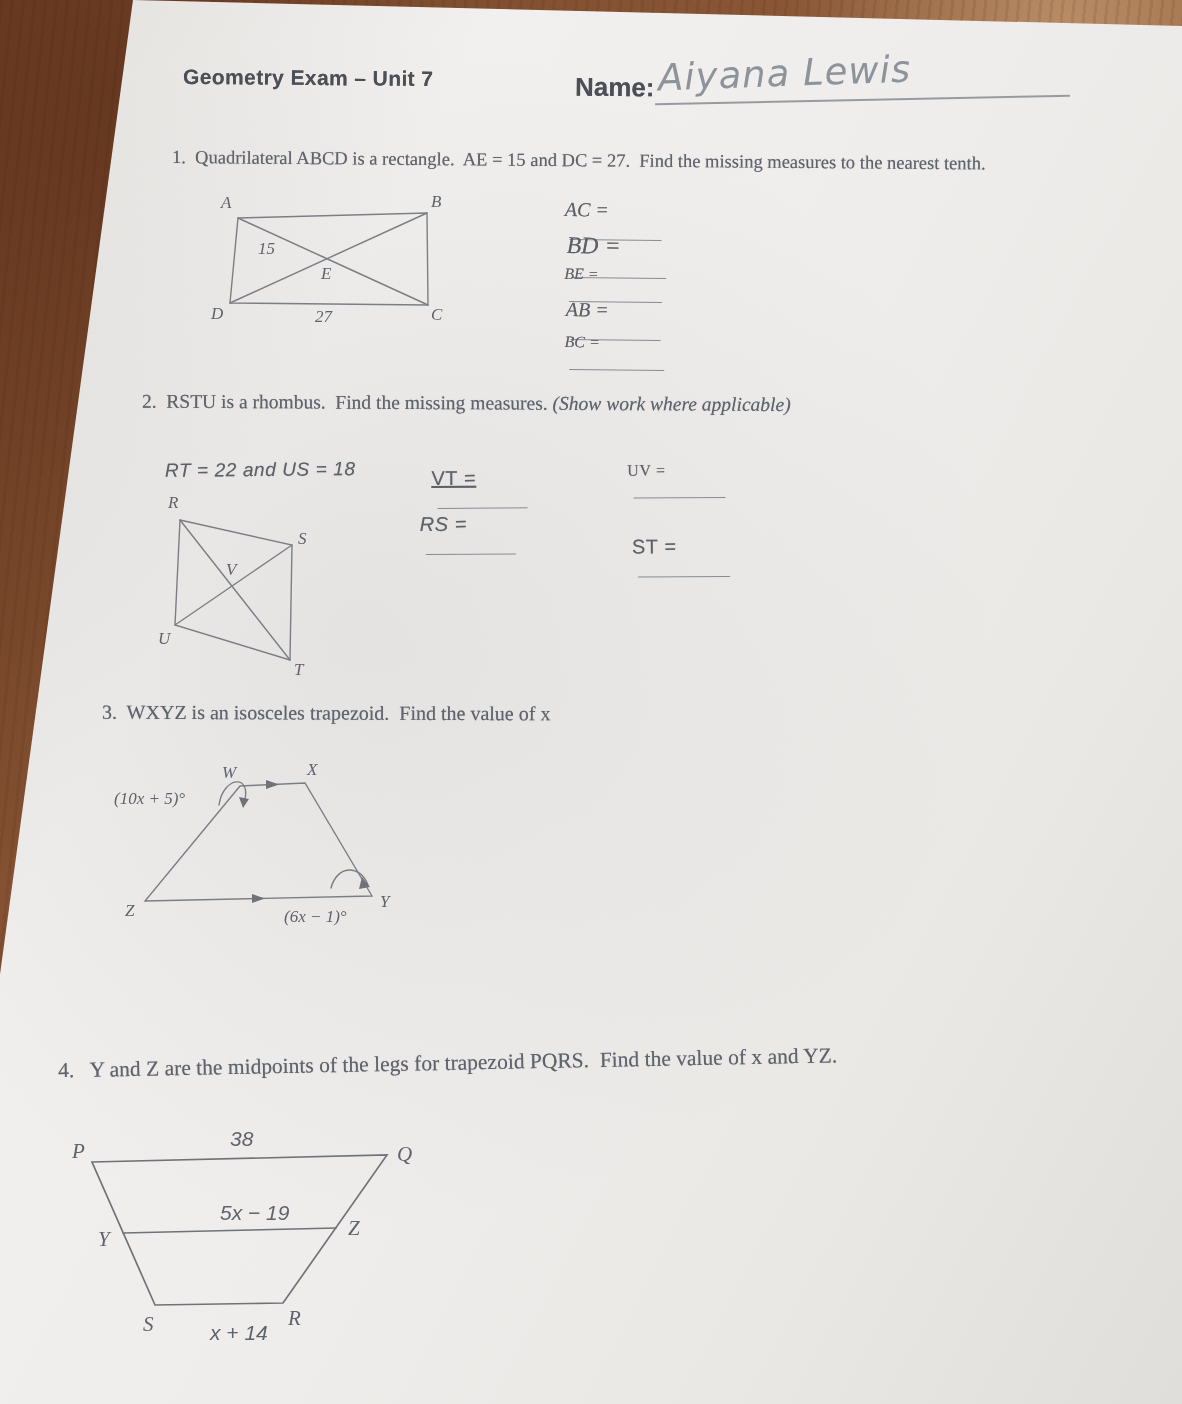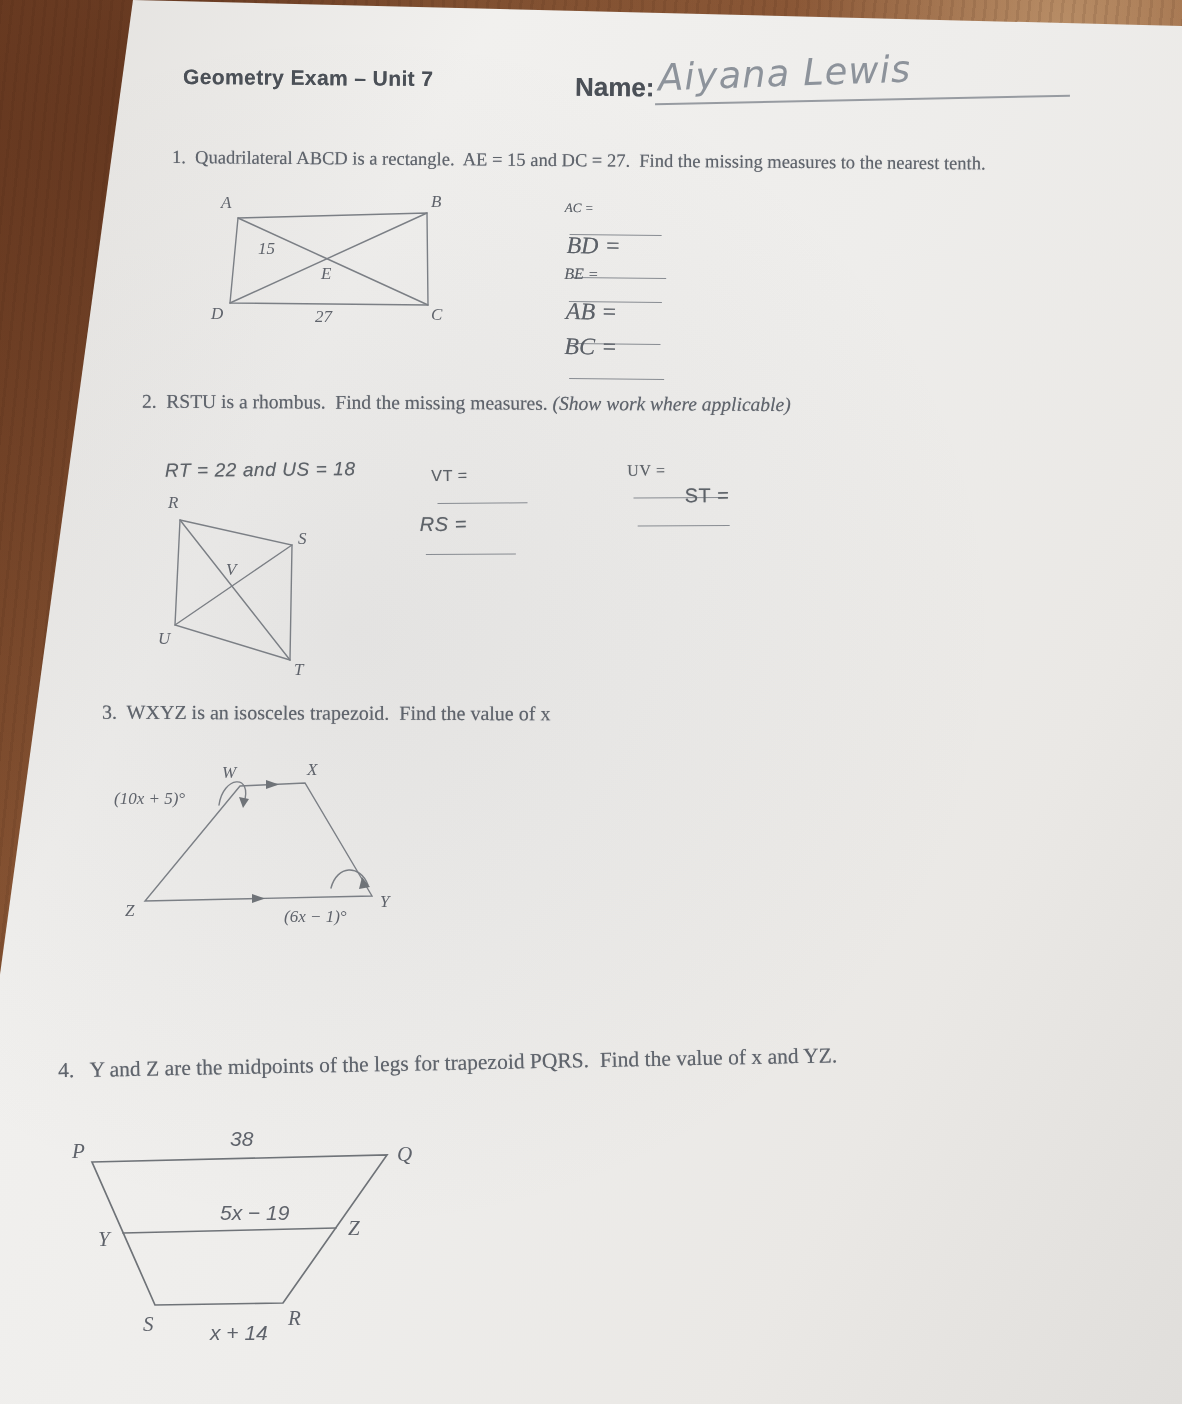--- a/index.html
+++ b/index.html
@@ -60,37 +60,37 @@
     <text class="lbl" x="226" y="15">B</text>
     <text class="lbl" x="6" y="127">D</text>
     <text class="lbl" x="226" y="128">C</text>
     <text class="lbl" x="53" y="62">15</text>
     <text class="lbl" x="116" y="87">E</text>
     <text class="lbl" x="110" y="130">27</text>
   </svg>
 
   <div class="abs" style="left:563px;top:198px;transform:rotate(0.6deg);">
     <div class="abs" style="left:2px;top:0;">
-      <span class="blank-label serif" style="font-size:13px;">AC =</span>
+      <span class="blank-label serif" style="font-size:20px;">AC =</span>
       <span class="bline" style="width:92px;margin-left:5px;"></span>
     </div>
     <div class="abs" style="left:4px;top:34px;">
       <span class="blank-label serif" style="font-size:24px;">BD =</span>
       <span class="bline" style="width:95px;margin-left:5px;"></span>
     </div>
     <div class="abs" style="left:2px;top:67px;">
       <span class="blank-label serif" style="font-size:16px;">BE =</span>
       <span class="bline" style="width:93px;margin-left:5px;"></span>
     </div>
     <div class="abs" style="left:4px;top:100px;">
-      <span class="blank-label serif" style="font-size:24px;text-align:center;">AB =</span>
+      <span class="blank-label serif" style="font-size:20px;text-align:center;">AB =</span>
       <span class="bline" style="width:90px;margin-left:5px;"></span>
     </div>
     <div class="abs" style="left:3px;top:135px;">
-      <span class="blank-label serif" style="font-size:24px;font-style:italic;">BC =</span>
+      <span class="blank-label serif" style="font-size:16px;font-style:italic;">BC =</span>
       <span class="bline" style="width:95px;margin-left:5px;"></span>
     </div>
   </div>
 
   <div class="abs serif qtext" style="left:142px;top:393px;width:900px;font-size:19.5px;transform:rotate(0.3deg);"><span>2.  RSTU is a rhombus.  Find the missing measures. </span><span style="font-style:italic;">(Show work where applicable)</span></div>
 
   <div class="abs gothic" style="left:165px;top:459px;font-size:19px;font-style:italic;transform:rotate(-0.5deg);">RT = 22 and US = 18</div>
 
   <svg class="abs" style="left:148px;top:492px;" width="175" height="195" viewBox="0 0 175 195">
     <polygon class="ln" points="32,28 144,53 142,168 27,133"></polygon>
@@ -98,32 +98,32 @@
     <line class="ln" x1="27" y1="133" x2="144" y2="53"></line>
     <text class="lbl" x="20" y="16">R</text>
     <text class="lbl" x="150" y="52">S</text>
     <text class="lbl" x="78" y="83">V</text>
     <text class="lbl" x="10" y="152">U</text>
     <text class="lbl" x="146" y="183">T</text>
   </svg>
 
   <div class="abs" style="left:0;top:0;transform:rotate(-0.4deg);">
     <div class="abs" style="left:428px;top:470px;">
-      <span class="gothic" style="font-size:16px;">VT =</span>
+      <span class="gothic" style="font-size:20px;text-decoration:underline;">VT =</span>
       <span class="bline" style="width:90px;margin-left:6px;"></span>
     </div>
     <div class="abs" style="left:624px;top:466px;">
       <span class="gothic" style="font-size:16px;font-family:Liberation Serif, serif;">UV =</span>
       <span class="bline" style="width:92px;margin-left:6px;"></span>
     </div>
     <div class="abs" style="left:416px;top:516px;font-style:italic;">
       <span class="gothic" style="font-size:20px;">RS =</span>
       <span class="bline" style="width:90px;margin-left:6px;"></span>
     </div>
-    <div class="abs" style="left:628px;top:489px;text-align:right;">
+    <div class="abs" style="left:628px;top:540px;">
       <span class="gothic" style="font-size:20px;">ST =</span>
       <span class="bline" style="width:92px;margin-left:6px;"></span>
     </div>
   </div>
 
   <div class="abs serif qtext" style="left:102px;top:702px;width:700px;font-size:20px;transform:rotate(0.2deg);">3.  WXYZ is an isosceles trapezoid.  Find the value of x</div>
 
   <svg class="abs" style="left:108px;top:760px;" width="310" height="175" viewBox="0 0 310 175">
     <polygon class="ln" points="132,26 197,23 264,136 37,141"></polygon>
     <polygon class="arrow" points="158,20 158,29 171,24.5"></polygon>

